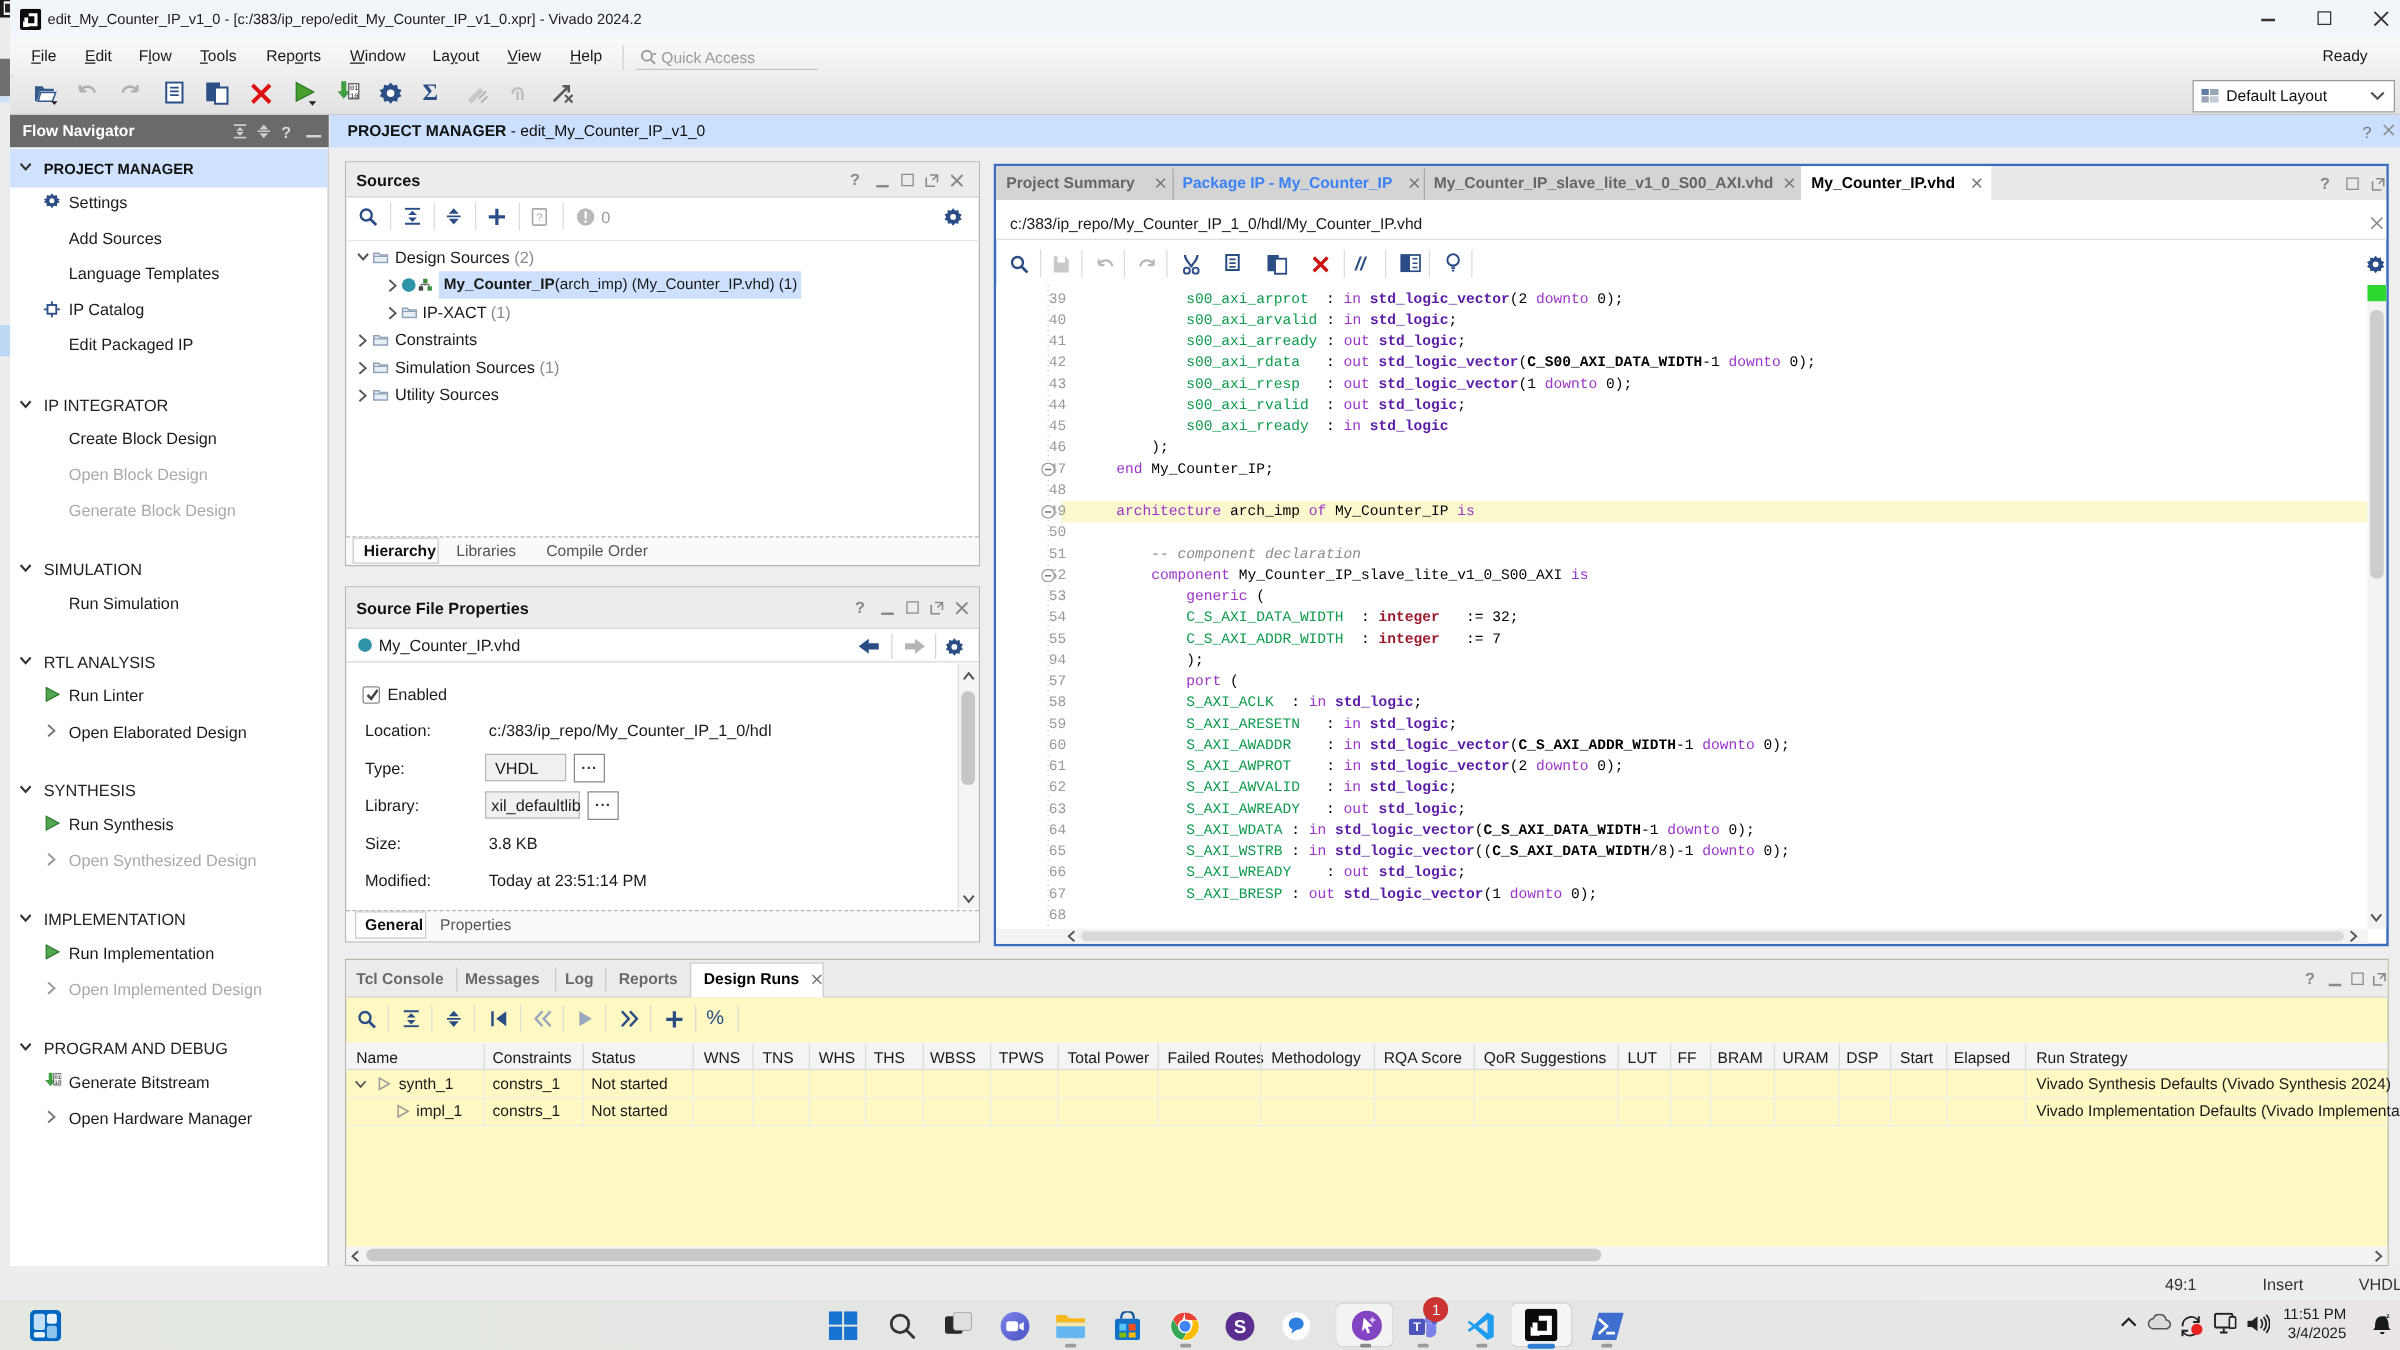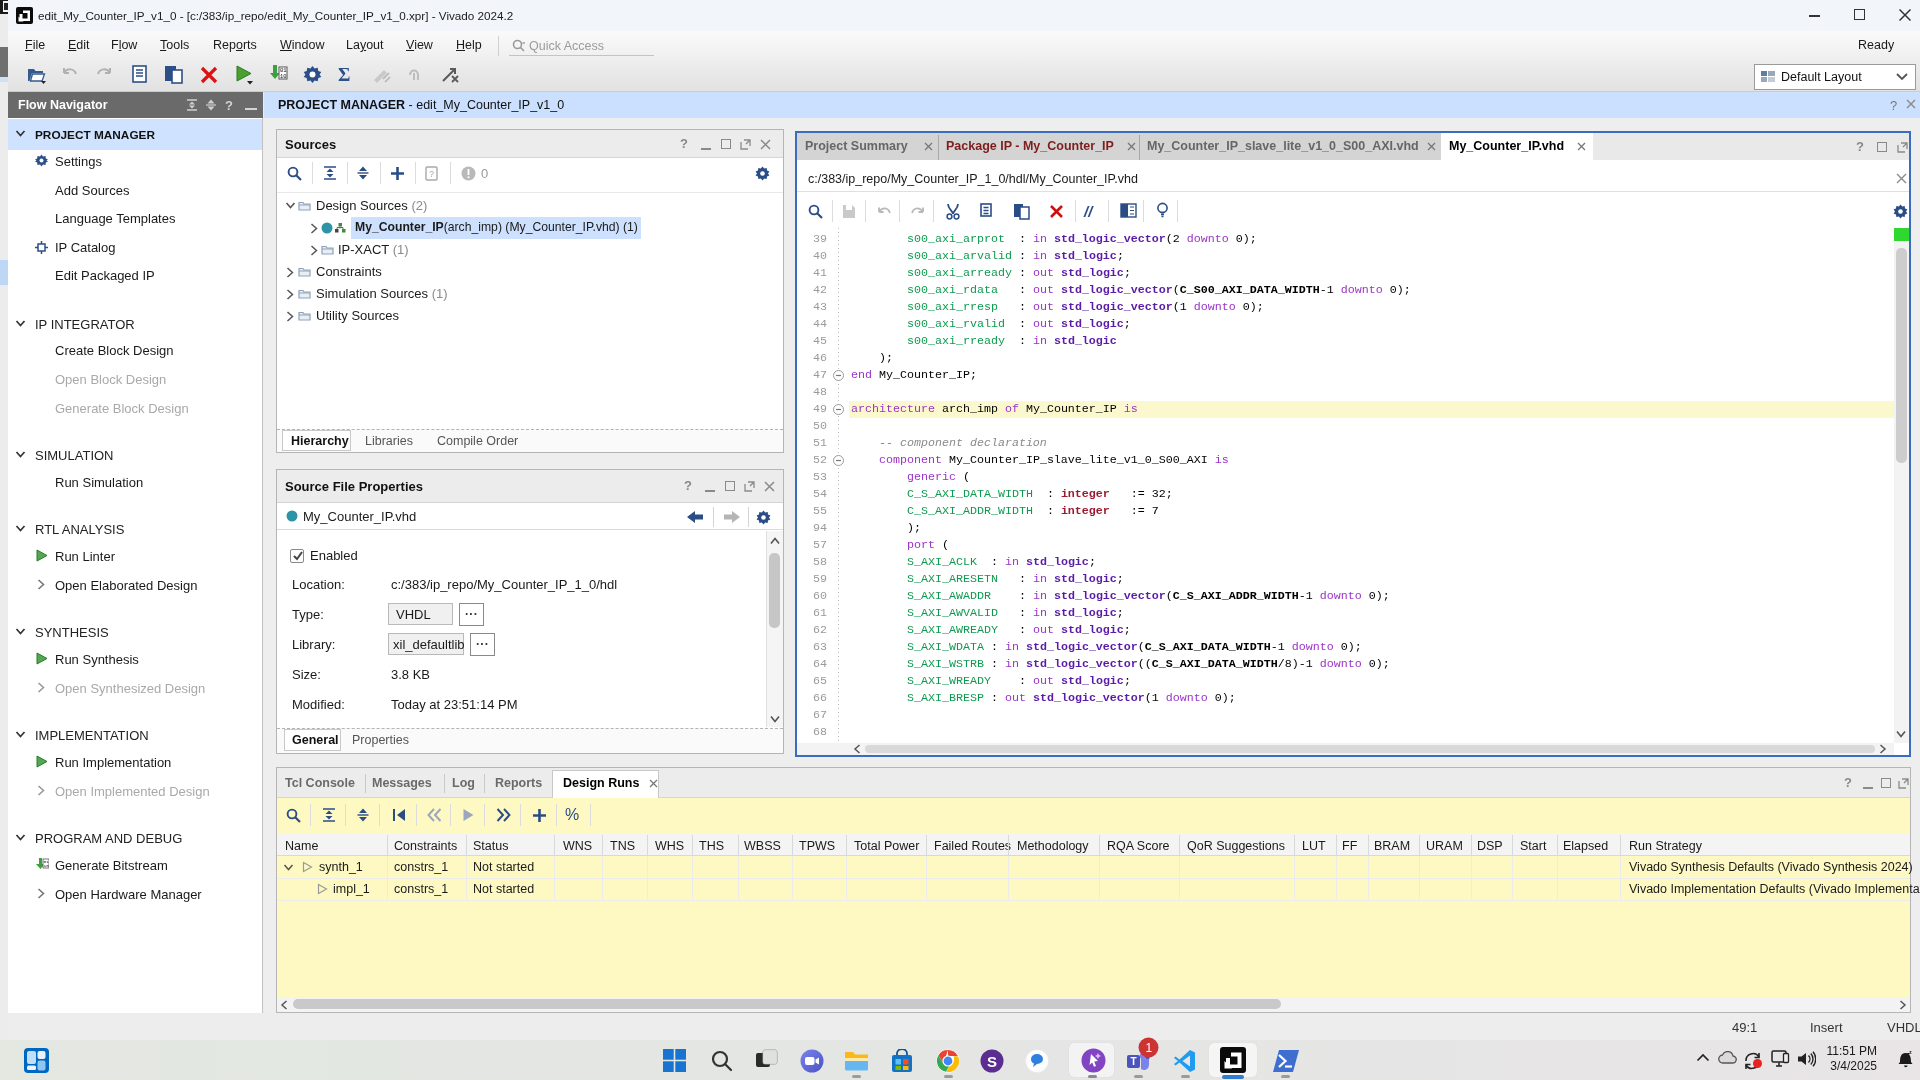--- a/index.html
+++ b/index.html
@@ -1,19 +1,19 @@
 <!DOCTYPE html>
 <html><head>
 <meta charset="utf-8">
 <style>
 * { margin:0; padding:0; box-sizing:border-box; }
 html,body { width:1920px; height:1080px; overflow:hidden; background:#ececec;
   font-family:"Liberation Sans", sans-serif; }
 .abs { position:absolute; }
-.mono { font-family:"Liberation Mono", monospace; }
+.mono { font-family:"Liberation Mono", monospace;padding-left:42px; }
 svg { display:block; }
 
 .cl { height:17px; line-height:17px; font-size:11.67px; white-space:pre; }
 .gut .cl { text-align:right; color:#9a9a9a; }
 .code .cl .g { color:#0d9a4e; }
 .code .cl .k { color:#9a34c8; }
 .code .cl .t { color:#5a1ba6; font-weight:bold; }
 .code .cl .i { color:#9c1b30; font-weight:bold; }
 .code .cl .b { color:#000; font-weight:bold; }
 .code .cl .c { color:#8a8a8a; font-style:italic; }
@@ -587,21 +587,21 @@
 <div class="abs" style="left:0;top:0;width:644px;height:27px;background:#d4d4d4;"></div>
 <div class="abs" style="left:141px;top:2px;width:1px;height:25px;background:#a8a8a8;"></div>
 <div class="abs" style="left:342px;top:2px;width:1px;height:25px;background:#a8a8a8;"></div>
 <div class="abs" style="left:644px;top:0;width:152px;height:27px;background:#ffffff;"></div>
 <div class="abs" style="left:8px;top:6px;font-size:12.5px;font-weight:bold;color:#666;">Project Summary</div>
 <div class="abs" style="left:127px;top:9px;">
       <svg width="9" height="9">
         <path d="M1 1 L8 8 M8 1 L1 8" stroke="#777" stroke-width="1.3"></path>
       </svg>
     </div>
-<div class="abs" style="left:149px;top:6px;font-size:12.5px;font-weight:bold;color:#7f1d1d;">Package IP - My_Counter_IP</div>
+<div class="abs" style="left:149px;top:6px;font-size:12.5px;font-weight:bold;color:#3b82f6;">Package IP - My_Counter_IP</div>
 <div class="abs" style="left:330px;top:9px;">
       <svg width="9" height="9">
         <path d="M1 1 L8 8 M8 1 L1 8" stroke="#777" stroke-width="1.3"></path>
       </svg>
     </div>
 <div class="abs" style="left:350px;top:6px;font-size:12.5px;font-weight:bold;color:#666;">My_Counter_IP_slave_lite_v1_0_S00_AXI.vhd</div>
 <div class="abs" style="left:630px;top:9px;">
       <svg width="9" height="9">
         <path d="M1 1 L8 8 M8 1 L1 8" stroke="#777" stroke-width="1.3"></path>
       </svg>
@@ -754,20 +754,21 @@
 <div class="cl">    <span class="c">-- component declaration</span></div>
 <div class="cl">    <span class="k">component</span> My_Counter_IP_slave_lite_v1_0_S00_AXI <span class="k">is</span></div>
 <div class="cl">        <span class="k">generic</span> (</div>
 <div class="cl">        <span class="g">C_S_AXI_DATA_WIDTH</span>  : <span class="i">integer</span>   := 32;</div>
 <div class="cl">        <span class="g">C_S_AXI_ADDR_WIDTH</span>  : <span class="i">integer</span>   := 7</div>
 <div class="cl">        );</div>
 <div class="cl">        <span class="k">port</span> (</div>
 <div class="cl">        <span class="g">S_AXI_ACLK</span>  : <span class="k">in</span> <span class="t">std_logic</span>;</div>
 <div class="cl">        <span class="g">S_AXI_ARESETN</span>   : <span class="k">in</span> <span class="t">std_logic</span>;</div>
 <div class="cl">        <span class="g">S_AXI_AWADDR</span>    : <span class="k">in</span> <span class="t">std_logic_vector</span>(<span class="b">C_S_AXI_ADDR_WIDTH</span>-1 <span class="k">downto</span> 0);</div>
+<div class="cl">        <span class="g">S_AXI_AWPROT</span>    : <span class="k">in</span> <span class="t">std_logic_vector</span>(2 <span class="k">downto</span> 0);</div>
 <div class="cl">        <span class="g">S_AXI_AWVALID</span>   : <span class="k">in</span> <span class="t">std_logic</span>;</div>
 <div class="cl">        <span class="g">S_AXI_AWREADY</span>   : <span class="k">out</span> <span class="t">std_logic</span>;</div>
 <div class="cl">        <span class="g">S_AXI_WDATA</span> : <span class="k">in</span> <span class="t">std_logic_vector</span>(<span class="b">C_S_AXI_DATA_WIDTH</span>-1 <span class="k">downto</span> 0);</div>
 <div class="cl">        <span class="g">S_AXI_WSTRB</span> : <span class="k">in</span> <span class="t">std_logic_vector</span>((<span class="b">C_S_AXI_DATA_WIDTH</span>/8)-1 <span class="k">downto</span> 0);</div>
 <div class="cl">        <span class="g">S_AXI_WREADY</span>    : <span class="k">out</span> <span class="t">std_logic</span>;</div>
 <div class="cl">        <span class="g">S_AXI_BRESP</span> : <span class="k">out</span> <span class="t">std_logic_vector</span>(1 <span class="k">downto</span> 0);</div>
       </div>
   <div class="abs" style="left:36px;top:142px;">
         <svg width="11" height="11">
           <circle cx="5.5" cy="5.5" r="5" fill="#fff" stroke="#9a9a9a" stroke-width="1"></circle>

